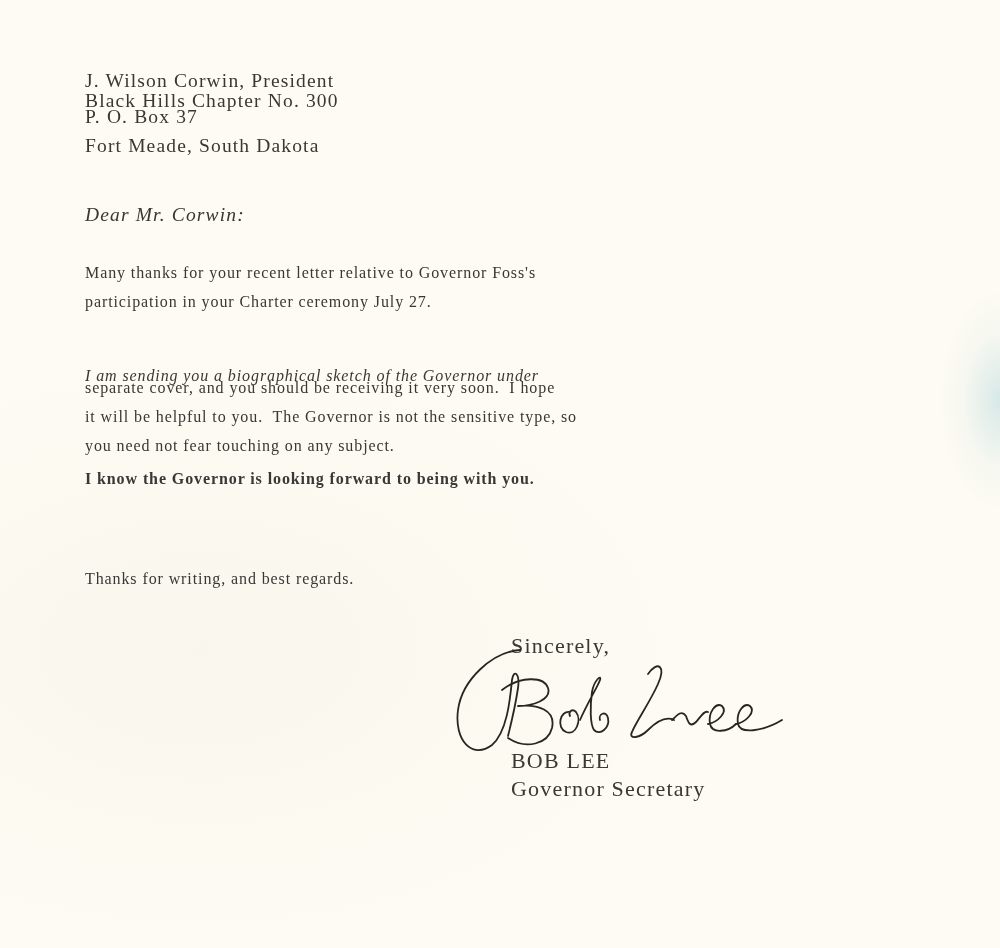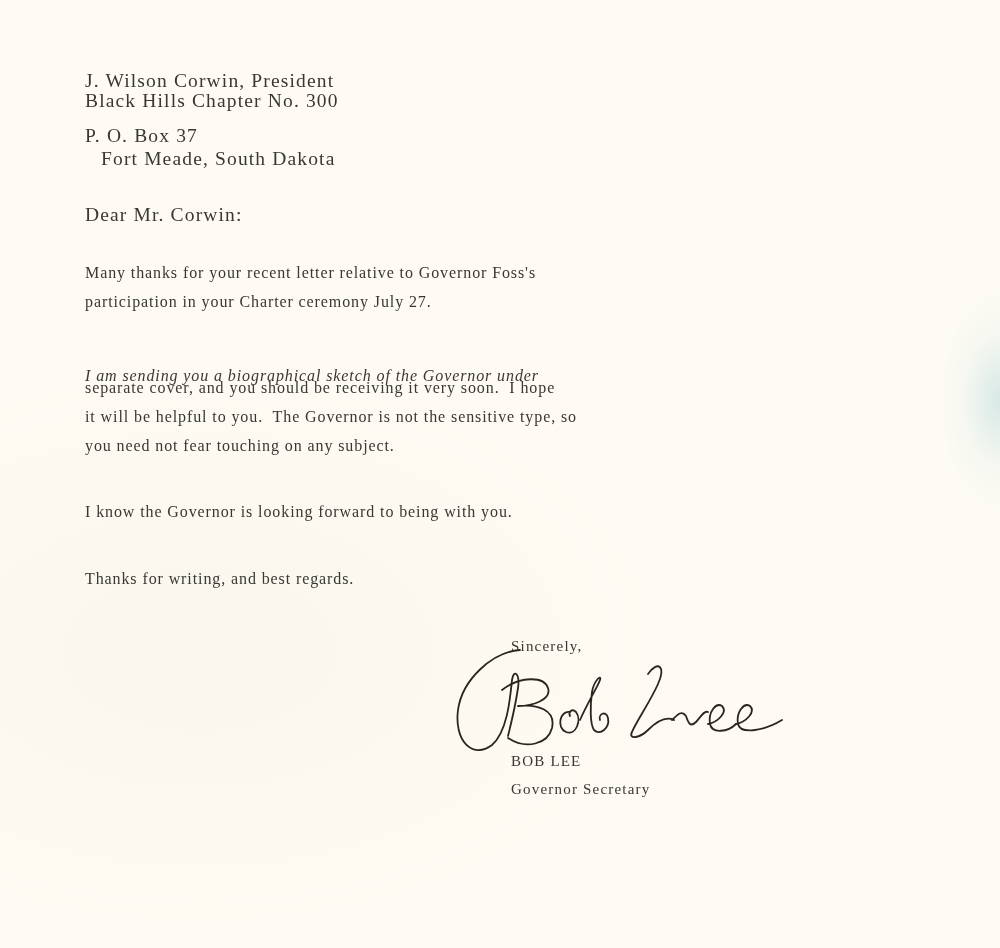--- a/index.html
+++ b/index.html
@@ -30,61 +30,61 @@
       letter-spacing: 1.15px;
       white-space: nowrap;
       line-height: 24px;
     }
     .body-line {
       font-size: 16px;
       letter-spacing: 0.9px;
     }
     .sig-text {
       position: absolute;
-      font-size: 15px;
+      font-size: 22px;
       letter-spacing: 1.2px;
       white-space: nowrap;
       line-height: 24px;
     }
     .signature {
       position: absolute;
       left: 452px;
       top: 640px;
       width: 350px;
       height: 125px;
     }
   </style>
 </head>
 <body>
 
 <div class="paper">
 
   <div>
     <div class="line" style="top:53px;margin-top:16px;">J. Wilson Corwin, President</div>
     <div class="line" style="top:89px;">Black Hills Chapter No. 300</div>
-    <div class="line" style="top:124px;">P. O. Box 37</div>
-    <div class="line" style="top:147px;margin-left:16px;">Fort Meade, South Dakota</div>
+    <div class="line" style="top:105px;">P. O. Box 37</div>
+    <div class="line" style="top:134px;">Fort Meade, South Dakota</div>
   </div>
 
-  <div class="line" style="top:203px;">Dear Mr. Corwin:</div>
+  <div class="line" style="top:203px;font-style:italic;">Dear Mr. Corwin:</div>
 
   <div>
     <div class="line body-line" style="top:261px;">Many thanks for your recent letter relative to Governor Foss's</div>
     <div class="line body-line" style="top:290px;text-align:center;">participation in your Charter ceremony July 27.</div>
   </div>
 
   <div>
     <div class="line body-line" style="top:364px;font-style:italic;">I am sending you a biographical sketch of the Governor under</div>
     <div class="line body-line" style="top:376px; white-space:pre;">separate cover, and you should be receiving it very soon.  I hope</div>
     <div class="line body-line" style="top:405px; white-space:pre;">it will be helpful to you.  The Governor is not the sensitive type, so</div>
     <div class="line body-line" style="top:434px;">you need not fear touching on any subject.</div>
   </div>
 
   <div>
-    <div class="line body-line" style="top:500px;">I know the Governor is looking forward to being with you.</div>
+    <div class="line body-line" style="top:467px;font-weight:bold;">I know the Governor is looking forward to being with you.</div>
   </div>
 
   <div>
     <div class="line body-line" style="top:567px;">Thanks for writing, and best regards.</div>
   </div>
 
   <div class="sig-text" style="left:511px; top:634px;">Sincerely,</div>
 
   <svg class="signature" viewBox="0 0 350 125" aria-label="Bob Lee signature">
     <g fill="none" stroke="#2a2520" stroke-width="1.8" stroke-linecap="round" stroke-linejoin="round">

